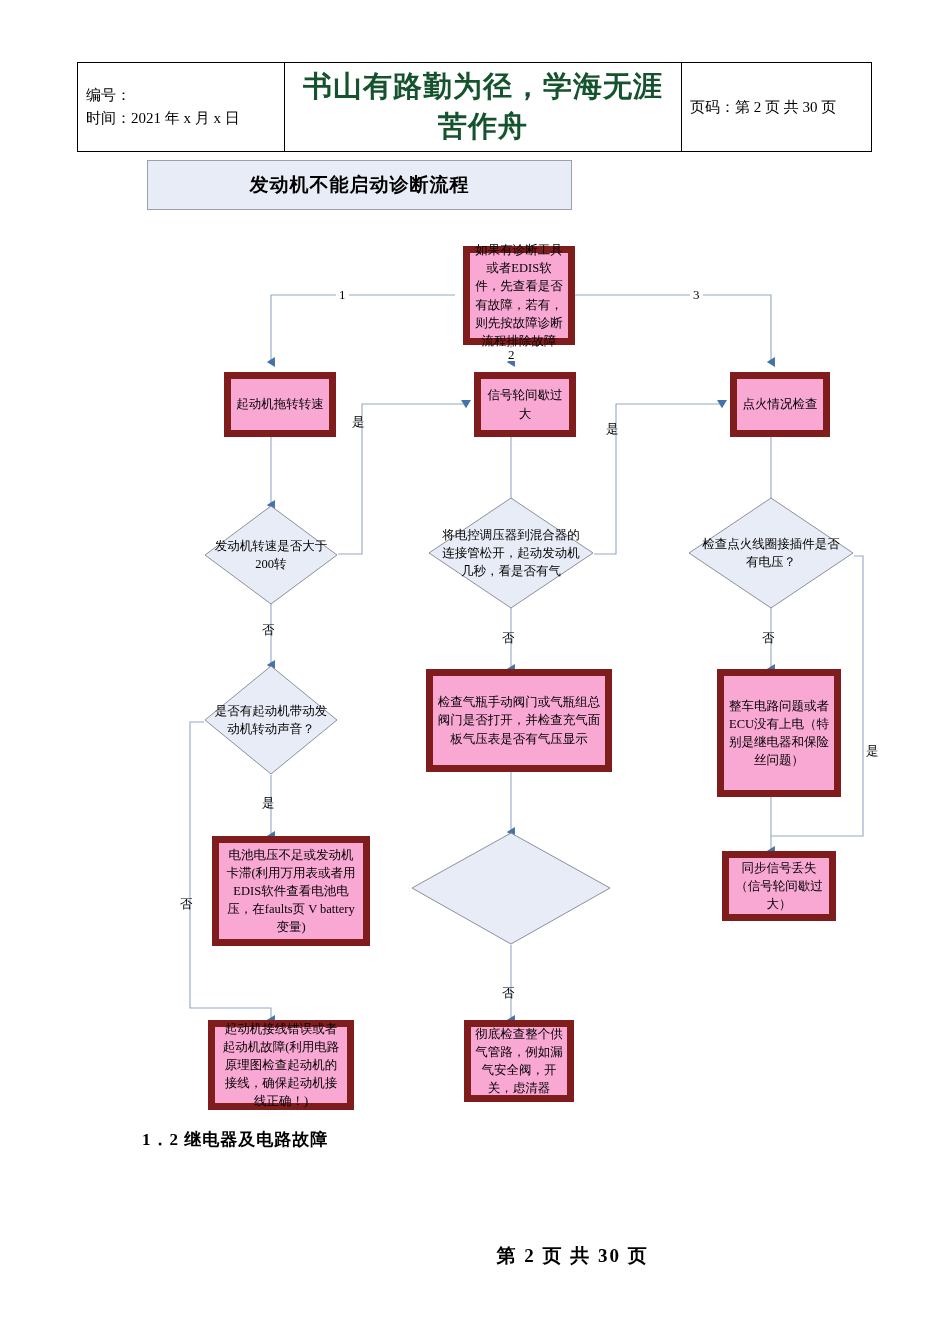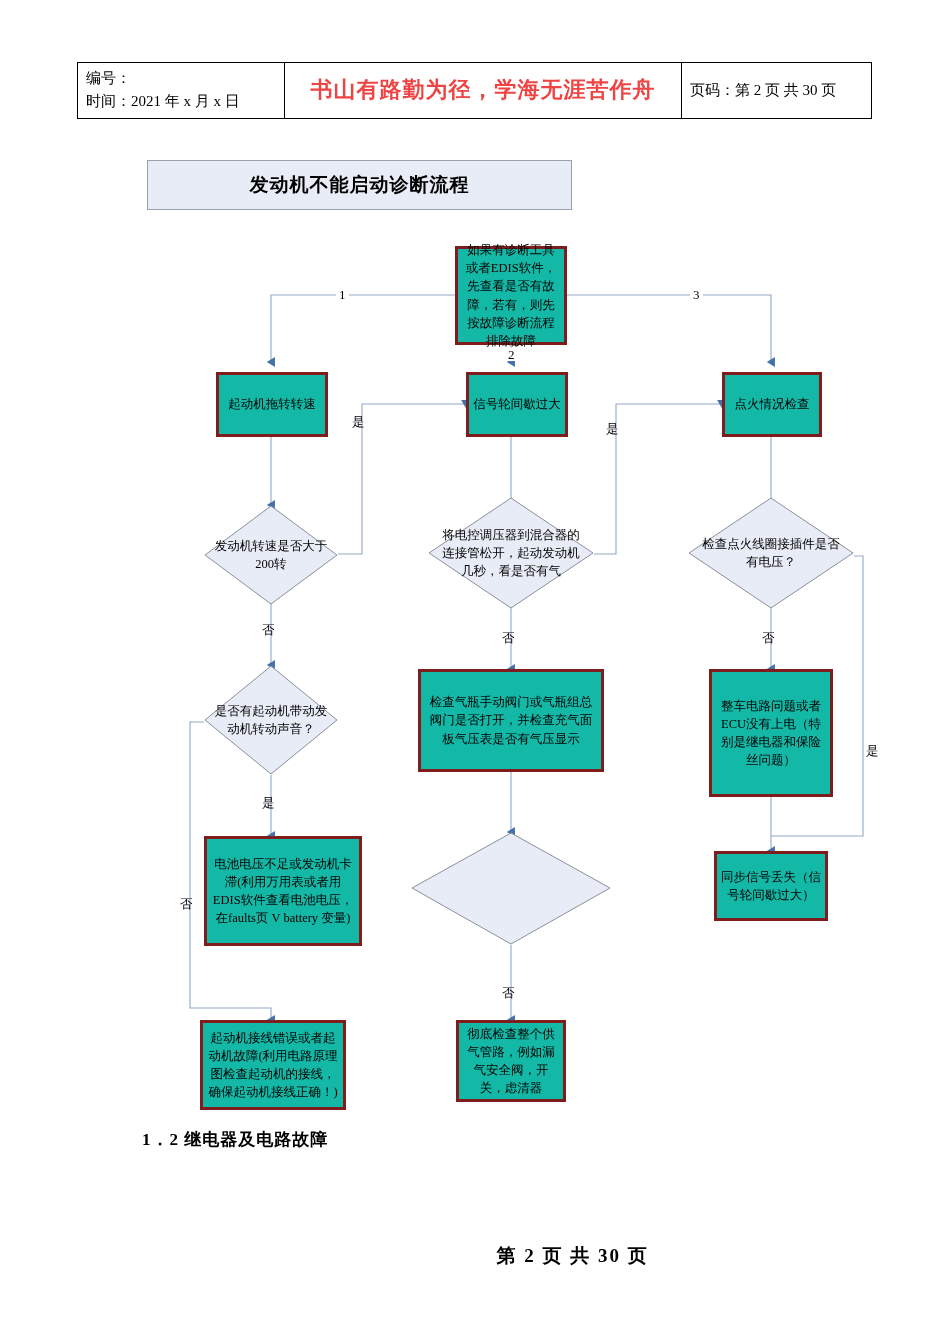--- a/index.html
+++ b/index.html
@@ -31,22 +31,22 @@
     padding: 4px 8px;
   }
   .hdr-cell-left {
     width: 190px;
     font-size: 15px;
     line-height: 1.55;
   }
   .hdr-cell-mid {
     width: 380px;
     text-align: center;
-    color: #ef4444;
-    font-size: 22px;
+    color: #14532d;
+    font-size: 29px;
     font-weight: bold;
     letter-spacing: 1px;
   }
   .hdr-cell-right {
     font-size: 15px;
     text-align: left;
     padding-left: 12px;
   }
 
   
@@ -60,22 +60,23 @@
   }
   .node {
     position: absolute;
     box-sizing: border-box;
     display: flex;
     align-items: center;
     justify-content: center;
     text-align: center;
   }
   .proc {
-    background: #14b8a6;
-    border: 3px solid #7f1d1d;
+    background: #f9a8d4;
+    border: 7px solid #7f1d1d;
+    margin-left: 8px;
   }
   .proc .txt {
     font-size: 12.5px;
     line-height: 1.45;
     padding: 2px 4px;
   }
   .title-box {
     background: #e8ecf6;
     border: 1px solid #9aa0ad;
     align-items: center;

